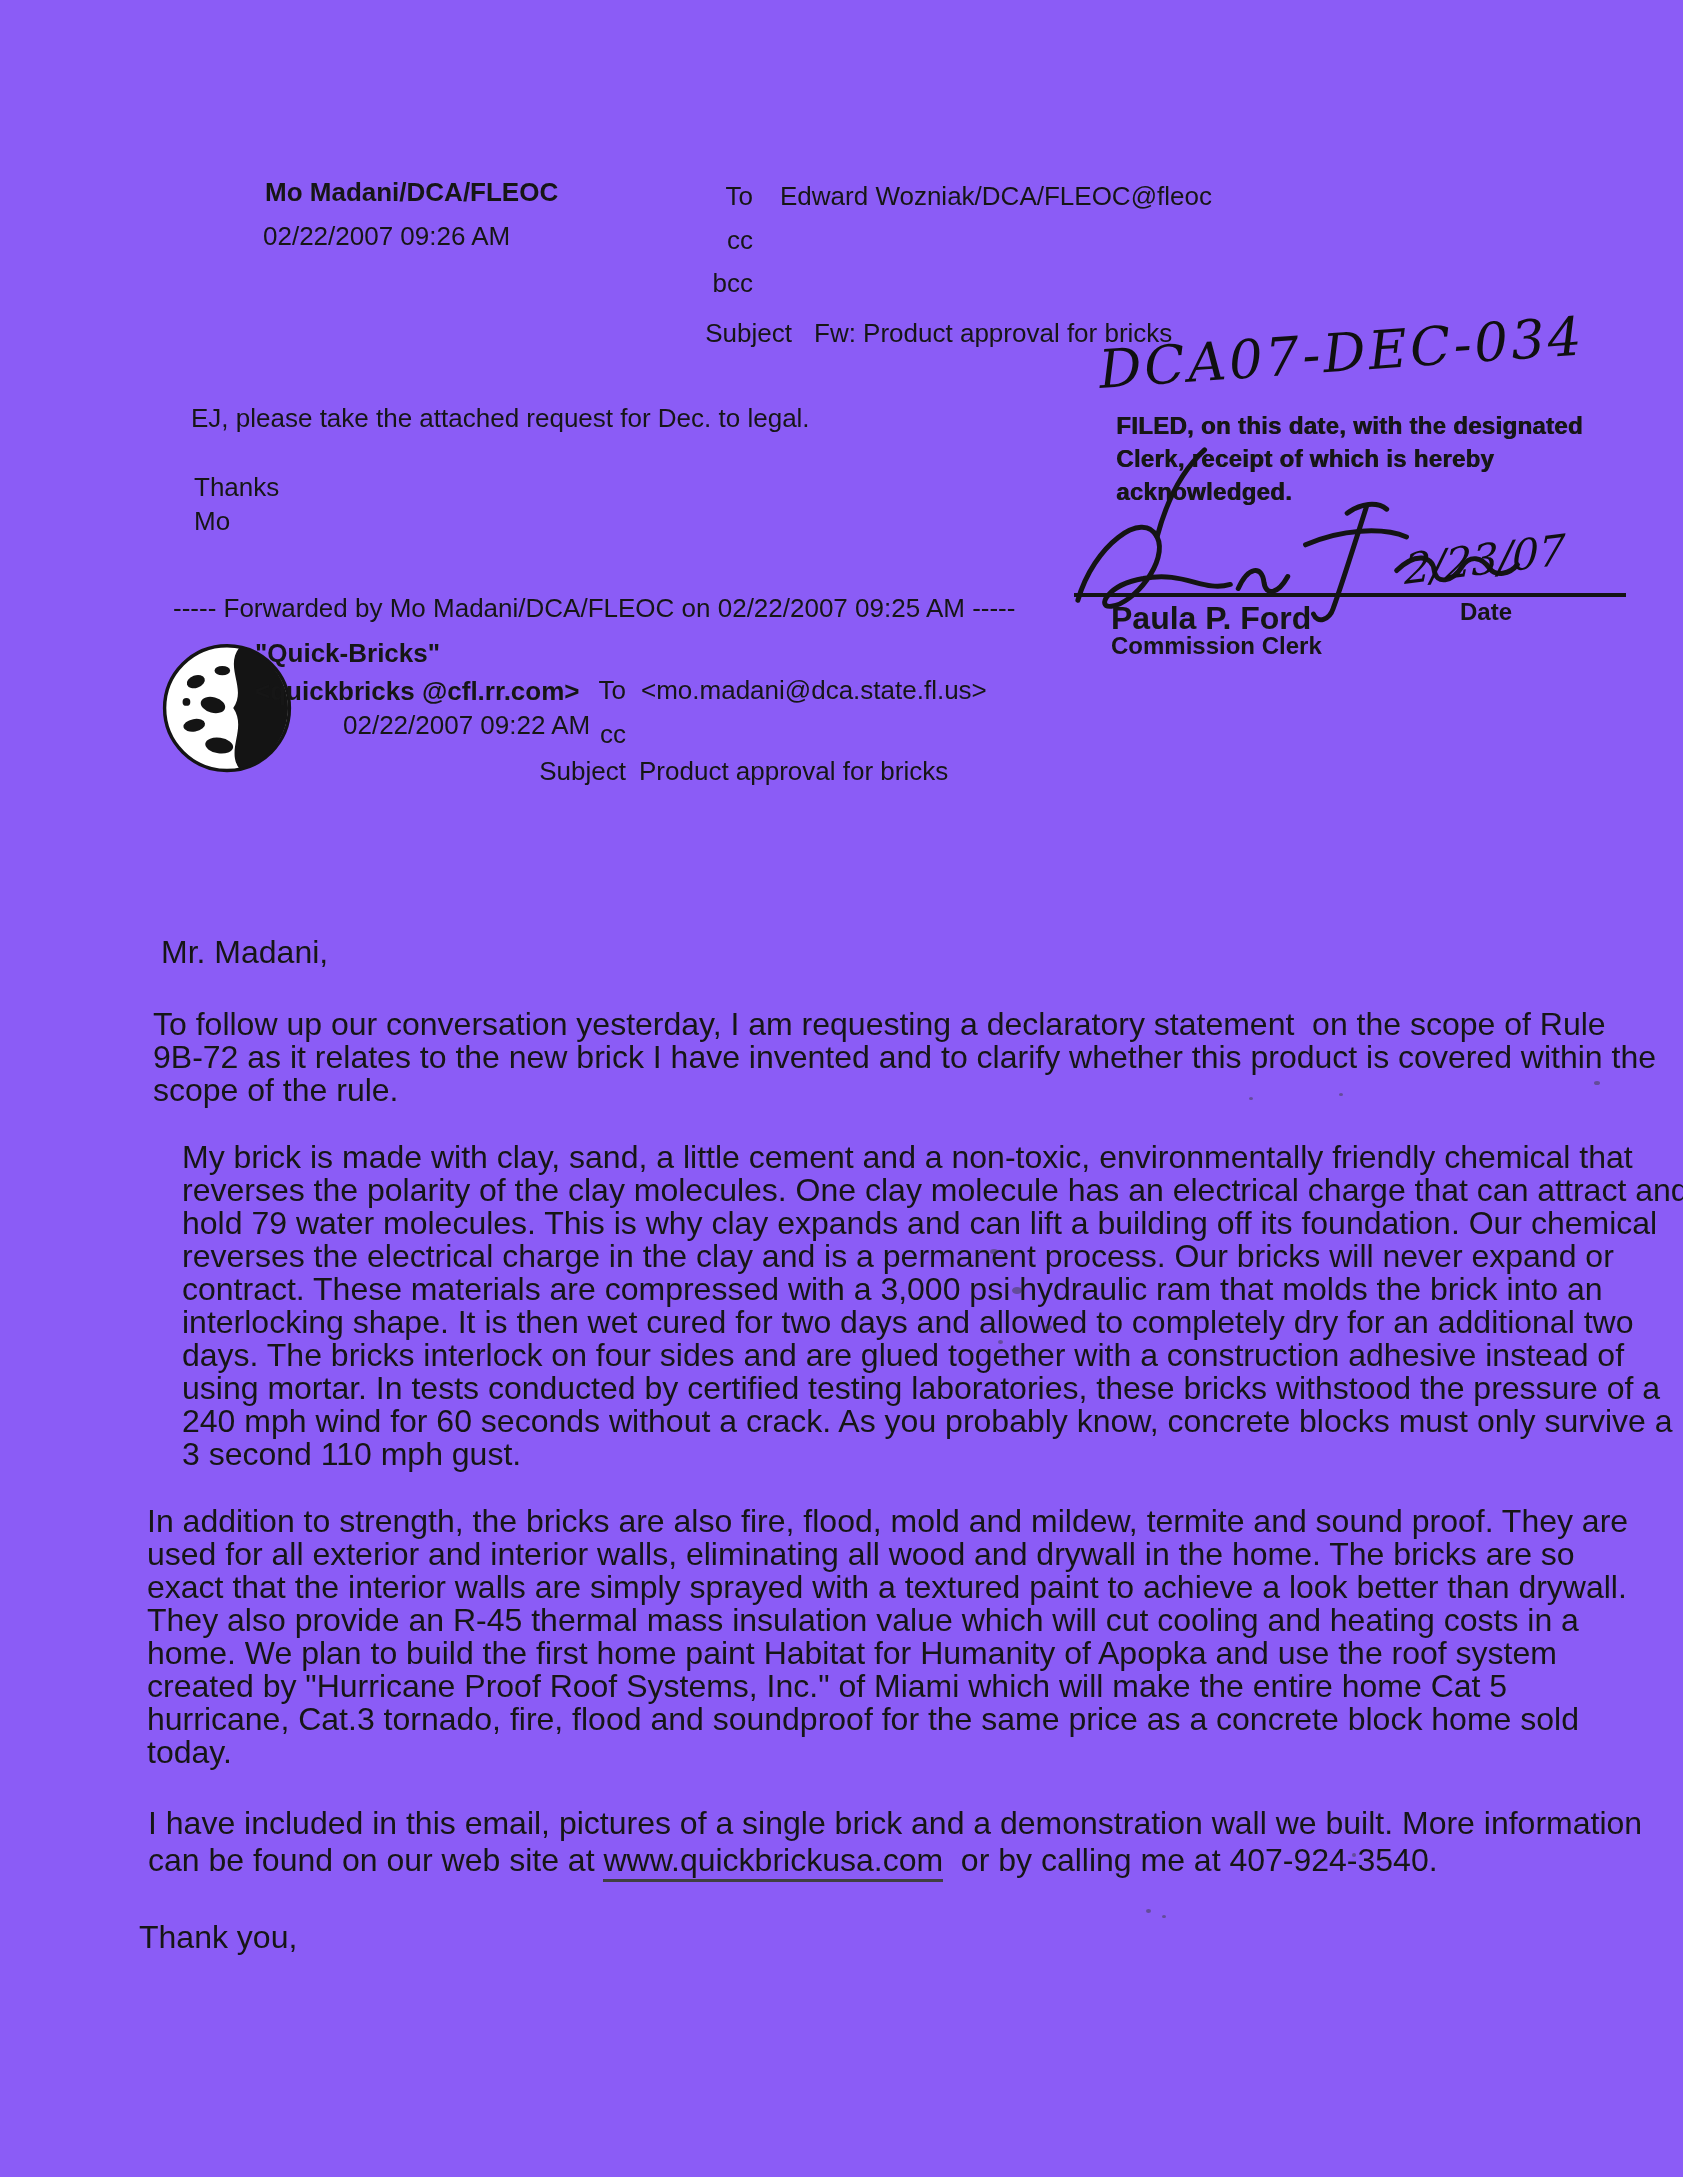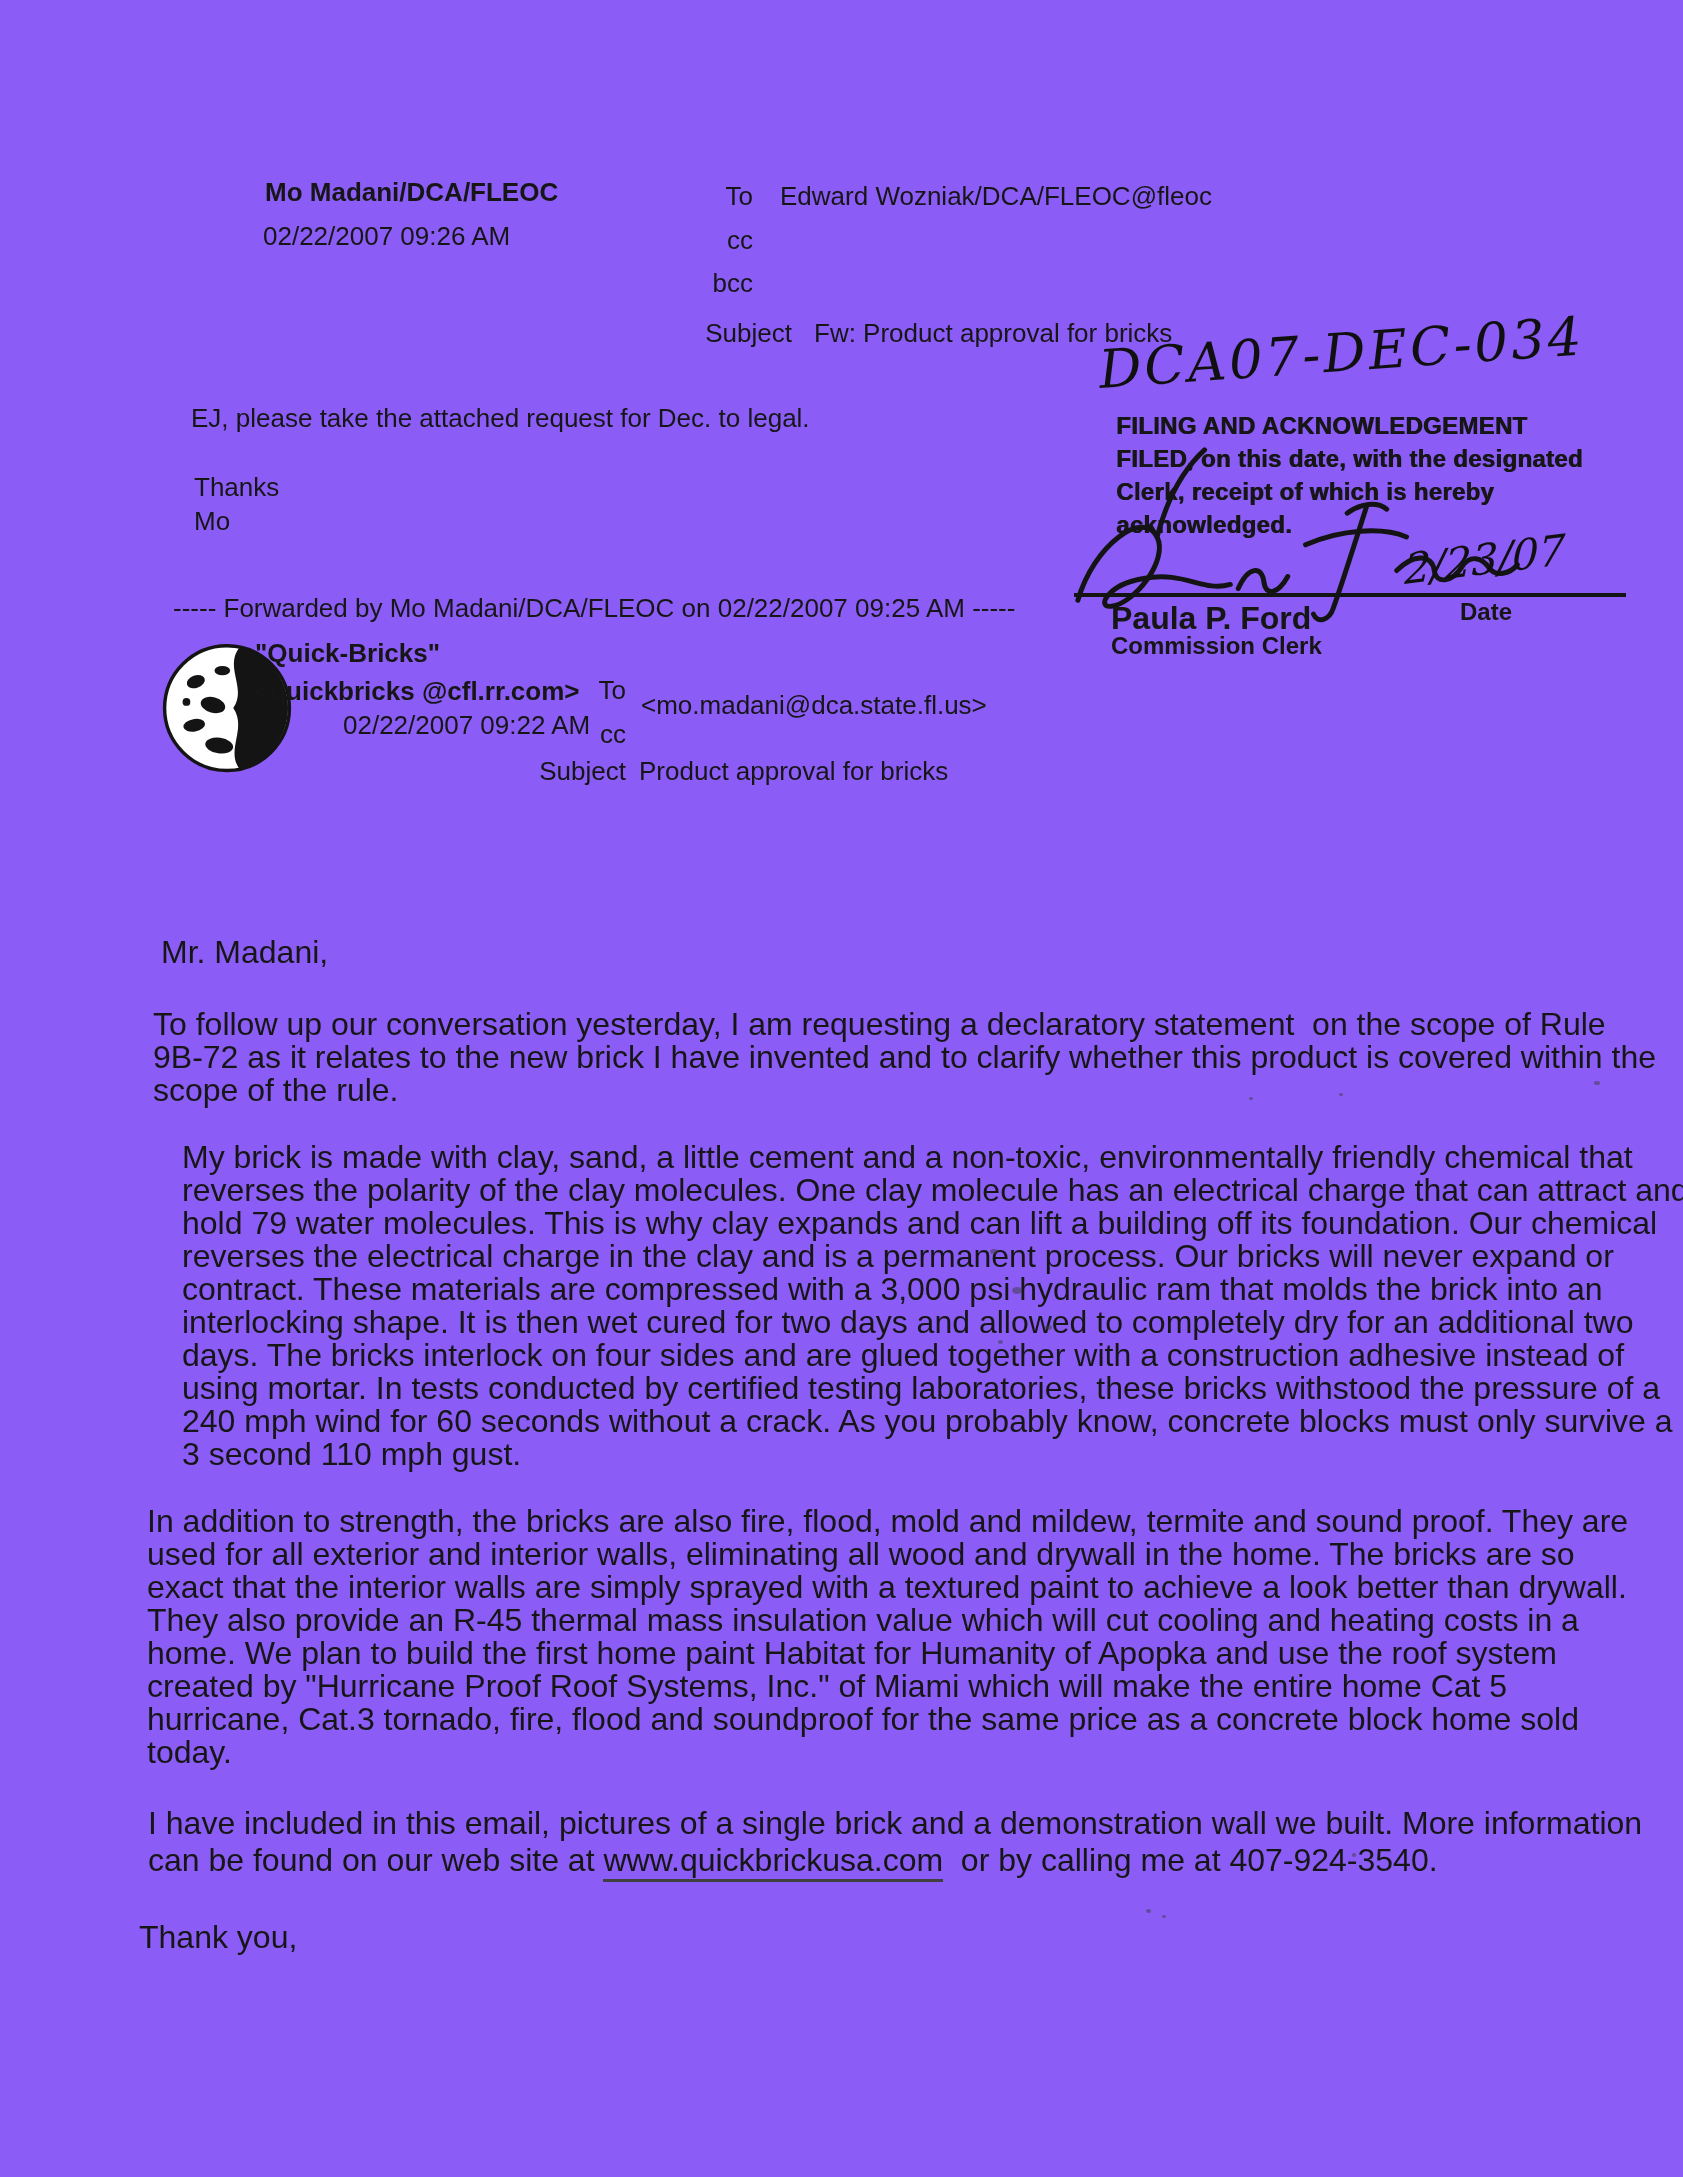--- a/index.html
+++ b/index.html
@@ -38,21 +38,20 @@
   <div class="abs t rlabel" style="left:634px;top:319px;width:158px;">Subject</div>
   <div class="abs t" style="left:814px;top:319px;">Fw: Product approval for bricks</div>
 
   <div class="abs t" style="left:191px;top:404px;">EJ, please take the attached request for Dec. to legal.</div>
   <div class="abs t" style="left:194px;top:473px;">Thanks</div>
   <div class="abs t" style="left:194px;top:507px;">Mo</div>
 
   <div class="abs hand case-no" style="left:1101px;top:339px;">DCA07-DEC-034</div>
 
   <div class="abs" style="left:1116px;top:409px;">
-    <div class="stampline">FILING AND ACKNOWLEDGEMENT</div>
     <div class="stampline">FILED, on this date, with the designated</div>
     <div class="stampline">Clerk, receipt of which is hereby</div>
     <div class="stampline">acknowledged.</div>
   </div>
 
   <svg class="abs" style="left:1064px;top:424px;" width="495" height="210" viewBox="0 -40 500 172">
     <g fill="none" stroke="#141414" stroke-width="5" stroke-linecap="round">
       <path d="M14 118 C30 62 80 26 94 54 C106 78 70 122 48 124 C32 126 44 102 80 96 C122 88 140 110 168 102"></path>
       <path d="M176 106 C186 84 200 82 202 100 C204 114 216 112 226 94"></path>
       <path d="M94 54 C104 16 120 -14 142 -34"></path>
@@ -81,21 +80,21 @@
     <ellipse cx="45" cy="76" rx="9" ry="5" fill="#141414" transform="rotate(8 45 76)"></ellipse>
     <circle cx="24" cy="48" r="2.5" fill="#141414"></circle>
     <ellipse cx="47" cy="28" rx="5" ry="3" fill="#141414"></ellipse>
   </svg>
 
   <div class="abs t b" style="left:255px;top:639px;">"Quick-Bricks"</div>
   <div class="abs t b" style="left:255px;top:677px;">&lt;quickbricks @cfl.rr.com&gt;</div>
   <div class="abs t" style="left:343px;top:711px;">02/22/2007 09:22 AM</div>
 
   <div class="abs t rlabel" style="left:495px;top:676px;width:131px;">To</div>
-  <div class="abs t" style="left:641px;top:676px;margin-top:15px;">&lt;mo.madani@dca.state.fl.us&gt;</div>
+  <div class="abs t" style="left:641px;top:676px;">&lt;mo.madani@dca.state.fl.us&gt;</div>
   <div class="abs t rlabel" style="left:495px;top:720px;width:131px;">cc</div>
   <div class="abs t rlabel" style="left:495px;top:757px;width:131px;">Subject</div>
   <div class="abs t" style="left:639px;top:757px;">Product approval for bricks</div>
 
   <div class="abs tline" style="left:161px;top:936px;">Mr. Madani,</div>
 
   <div class="abs" style="left:153px;top:1008px;">
       <div class="tline">To follow up our conversation yesterday, I am requesting a declaratory statement  on the scope of Rule</div>
       <div class="tline">9B-72 as it relates to the new brick I have invented and to clarify whether this product is covered within the</div>
       <div class="tline">scope of the rule.</div>

